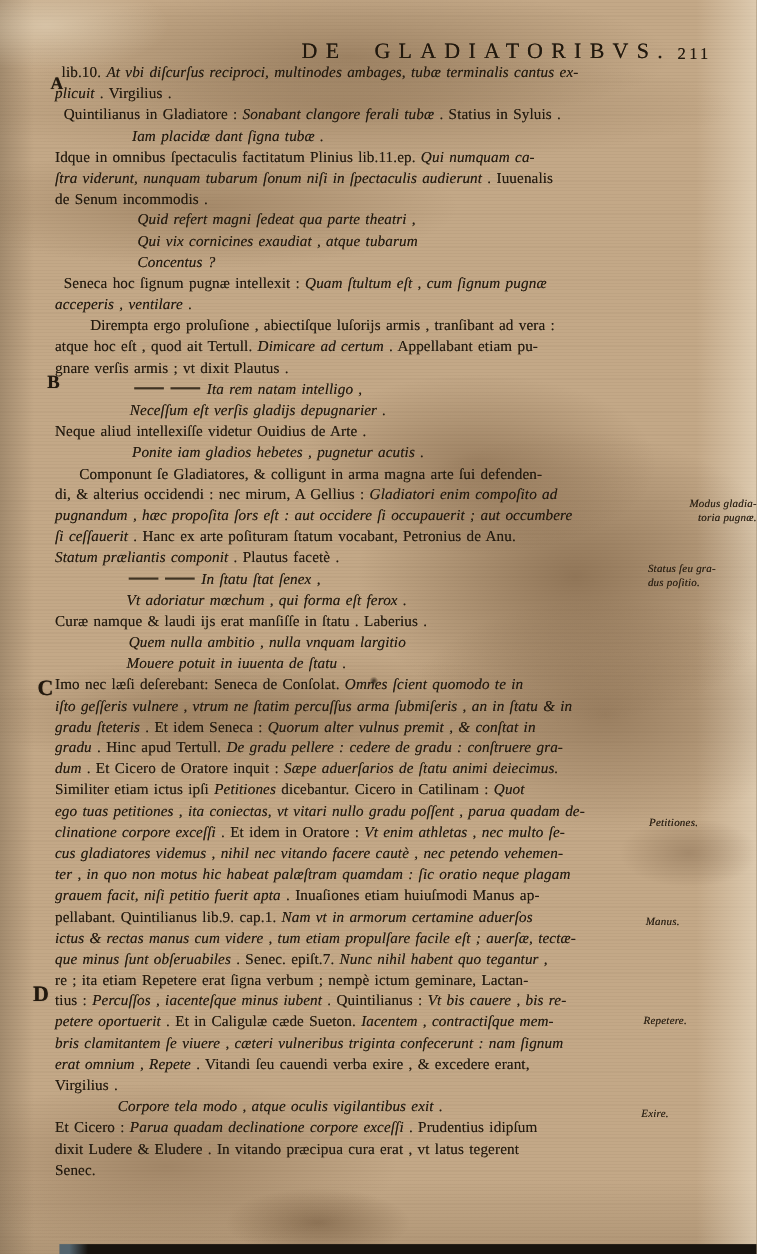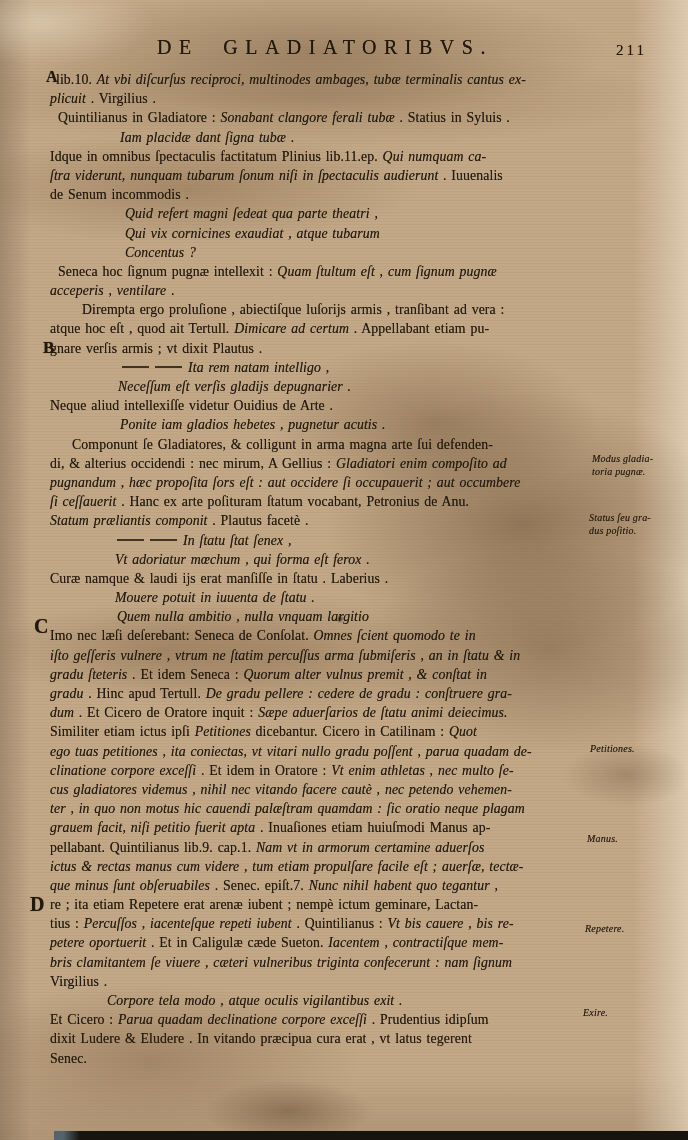--- a/index.html
+++ b/index.html
@@ -20,26 +20,26 @@
       radial-gradient(260px 70px at 24% 57%, rgba(118,90,60,.35), rgba(118,90,60,0) 70%),
       radial-gradient(90px 45px at 91% 68%, rgba(120,94,68,.40), rgba(120,94,68,0) 70%),
       radial-gradient(300px 110px at 22% 93%, rgba(116,88,60,.42), rgba(116,88,60,0) 70%),
       radial-gradient(120px 45px at 42% 97.5%, rgba(100,74,48,.5), rgba(100,74,48,0) 70%),
       radial-gradient(5px 5px at 49.4% 54.3%, rgba(25,16,8,.85), rgba(25,16,8,0) 80%),
       linear-gradient(90deg, rgba(108,90,68,.38), rgba(108,90,68,0) 4.5%),
       linear-gradient(270deg, rgba(242,230,208,.55), rgba(242,230,208,0) 8%),
       linear-gradient(0deg, rgba(125,100,72,.28), rgba(125,100,72,0) 6%),
       repeating-linear-gradient(0deg, rgba(98,78,56,.06) 0 1px, rgba(0,0,0,0) 1px 3px);
   }
-  #header{position:absolute;top:36px;left:40px;width:570px;text-align:center;
+  #header{position:absolute;top:36px;left:40px;width:570px;text-align:right;
     font-size:20px;letter-spacing:7.5px;word-spacing:12px;font-weight:400;
     text-shadow:0 0 .6px rgba(32,23,13,.8);}
   #pagenum{position:absolute;top:42px;left:616px;font-size:15px;letter-spacing:3px;
     text-shadow:0 0 .5px rgba(32,23,13,.8);}
-  #bodytext{position:absolute;left:50px;top:70px;width:540px;font-family:Liberation Serif, serif;}
+  #bodytext{position:absolute;left:50px;top:56px;width:540px;font-family:Liberation Serif, serif;}
   .ln{height:19.2px;line-height:19.2px;font-size:13.8px;white-space:nowrap;
     letter-spacing:.1px;word-spacing:1.2px;text-shadow:0 0 .5px rgba(32,23,13,.65);}
   .ln .i{font-style:italic;}
   .ln .r{font-style:normal;}
   .ln.catch{text-align:left;padding-right:14px;}
   .dash{display:inline-block;width:27px;height:2px;background:rgba(40,30,18,.85);
     vertical-align:middle;margin:0 6px 3px 0;}
   .mletter{position:absolute;font-weight:bold;text-shadow:0 0 .7px rgba(32,23,13,.8);}
   .mnote{position:absolute;font-style:italic;font-size:10px;line-height:12.5px;
     letter-spacing:.2px;width:96px;text-shadow:0 0 .4px rgba(40,30,18,.7);color:rgba(40,29,17,.95);}
@@ -75,54 +75,55 @@
       <div class="ln"><span class="r">Neque aliud intellexiſſe videtur Ouidius de Arte .</span></div>
       <div class="ln" style="padding-left: 70px;"><span class="i">Ponite iam gladios hebetes ,  pugnetur acutis .</span></div>
       <div class="ln" style="padding-left: 22px;"><span class="r">Componunt ſe Gladiatores, &amp; colligunt in arma magna arte ſui defenden-</span></div>
       <div class="ln"><span class="r">di, &amp; alterius occidendi : nec mirum, A Gellius : </span><span class="i">Gladiatori enim compoſito ad</span></div>
       <div class="ln"><span class="i">pugnandum , hæc propoſita ſors eſt :  aut occidere ſi occupauerit ;  aut occumbere</span></div>
       <div class="ln"><span class="i">ſi ceſſauerit</span><span class="r"> .  Hanc ex arte poſituram ſtatum vocabant,  Petronius de Anu.</span></div>
       <div class="ln"><span class="i">Statum præliantis componit</span><span class="r"> .  Plautus facetè .</span></div>
       <div class="ln" style="padding-left: 67px;"><span class="dash"></span><span class="dash"></span><span class="i">In ſtatu ſtat ſenex ,</span></div>
       <div class="ln" style="padding-left: 65px;"><span class="i">Vt adoriatur mœchum , qui forma eſt ferox .</span></div>
       <div class="ln"><span class="r">Curæ namque &amp; laudi ijs erat manſiſſe in ſtatu . Laberius .</span></div>
+      <div class="ln" style="padding-left: 67px;"><span class="i">Quem nulla ambitio , nulla vnquam largitio</span></div>
       <div class="ln" style="padding-left: 65px;"><span class="i">Mouere potuit in iuuenta de ſtatu .</span></div>
-      <div class="ln" style="padding-left: 67px;"><span class="i">Quem nulla ambitio , nulla vnquam largitio</span></div>
       <div class="ln"><span class="r">Imo nec læſi deſerebant:  Seneca de Conſolat. </span><span class="i">Omnes ſcient quomodo te in</span></div>
       <div class="ln"><span class="i">iſto geſſeris vulnere , vtrum ne ſtatim percuſſus arma ſubmiſeris ,  an in ſtatu &amp; in</span></div>
       <div class="ln"><span class="i">gradu ſteteris</span><span class="r"> .  Et idem Seneca :  </span><span class="i">Quorum alter vulnus premit ,  &amp; conſtat in</span></div>
       <div class="ln"><span class="i">gradu</span><span class="r"> .  Hinc apud Tertull. </span><span class="i">De gradu pellere :  cedere de gradu :  conſtruere gra-</span></div>
       <div class="ln"><span class="i">dum</span><span class="r"> . Et Cicero de Oratore inquit :  </span><span class="i">Sæpe aduerſarios de ſtatu animi deiecimus.</span></div>
       <div class="ln"><span class="r">Similiter etiam ictus ipſi </span><span class="i">Petitiones</span><span class="r"> dicebantur.  Cicero in Catilinam :  </span><span class="i">Quot</span></div>
       <div class="ln"><span class="i">ego tuas petitiones , ita coniectas, vt vitari nullo gradu poſſent , parua quadam de-</span></div>
       <div class="ln"><span class="i">clinatione corpore exceſſi</span><span class="r"> . Et idem in Oratore : </span><span class="i">Vt enim athletas , nec multo ſe-</span></div>
       <div class="ln"><span class="i">cus gladiatores videmus , nihil nec vitando  facere cautè ,  nec petendo vehemen-</span></div>
-      <div class="ln"><span class="i">ter , in quo non motus hic cauendi  palæſtram quamdam :  ſic oratio neque plagam</span></div>
+      <div class="ln"><span class="i">ter , in quo non motus hic habeat  palæſtram quamdam :  ſic oratio neque plagam</span></div>
       <div class="ln"><span class="i">grauem  facit,  niſi petitio  fuerit apta</span><span class="r"> .  Inuaſiones etiam huiuſmodi Manus ap-</span></div>
       <div class="ln"><span class="r">pellabant.  Quintilianus lib.9. cap.1. </span><span class="i">Nam vt in armorum certamine aduerſos</span></div>
       <div class="ln"><span class="i">ictus &amp; rectas manus cum videre ,  tum etiam propulſare facile eſt ; auerſæ, tectæ-</span></div>
       <div class="ln"><span class="i">que minus ſunt obſeruabiles</span><span class="r"> .  Senec. epiſt.7. </span><span class="i">Nunc nihil habent  quo tegantur ,</span></div>
-      <div class="ln"><span class="r">re ;  ita etiam Repetere erat arenæ iubent ;  nempè ictum geminare, Lactan-</span></div>
-      <div class="ln"><span class="r">tius :  </span><span class="i">Percuſſos ,  iacenteſque repeti iubent</span><span class="r"> . Quintilianus :  </span><span class="i">Vt bis cauere ,  bis re-</span></div>
+      <div class="ln"><span class="r">re ;  ita etiam Repetere erat ſigna verbum ;  nempè ictum geminare, Lactan-</span></div>
+      <div class="ln"><span class="r">tius :  </span><span class="i">Percuſſos ,  iacenteſque minus iubent</span><span class="r"> . Quintilianus :  </span><span class="i">Vt bis cauere ,  bis re-</span></div>
       <div class="ln"><span class="i">petere oportuerit</span><span class="r"> . Et in Caligulæ cæde Sueton. </span><span class="i">Iacentem ,  contractiſque mem-</span></div>
       <div class="ln"><span class="i">bris clamitantem ſe viuere , cæteri vulneribus triginta confecerunt :  nam ſignum</span></div>
+      <div class="ln"><span class="i">erat omnium ,  Repete</span><span class="r"> .  Vitandi ſeu cauendi verba exire ,  &amp; excedere erant,</span></div>
       <div class="ln"><span class="r">Virgilius .</span></div>
       <div class="ln" style="padding-left: 57px;"><span class="i">Corpore tela modo , atque oculis vigilantibus exit .</span></div>
       <div class="ln"><span class="r">Et Cicero :  </span><span class="i">Parua quadam declinatione corpore exceſſi</span><span class="r"> . Prudentius idipſum</span></div>
       <div class="ln"><span class="r">dixit Ludere &amp; Eludere .  In vitando præcipua cura erat ,  vt latus tegerent</span></div>
       <div class="ln catch"><span class="r">Senec.</span></div>
     </div>
   <div id="letters">
       <div class="mletter" style="left: 46px; top: 68px; font-size: 16px;">A</div>
       <div class="mletter" style="left: 43px; top: 338px; font-size: 17px;">B</div>
       <div class="mletter" style="left: 34px; top: 615px; font-size: 20px;">C</div>
       <div class="mletter" style="left: 30px; top: 893px; font-size: 20px;">D</div>
     </div>
   <div id="notes">
-      <div class="mnote" style="left: 592px; top: 453px;">
+      <div class="mnote" style="left: 592px; top: 453px; text-align: right;">
         <div>Modus gladia-</div>
         <div>toria pugnæ.</div>
       </div>
       <div class="mnote" style="left: 589px; top: 512px;">
         <div>Status ſeu gra-</div>
         <div>dus poſitio.</div>
       </div>
       <div class="mnote" style="left: 590px; top: 743px;">
         <div>Petitiones.</div>
       </div>

